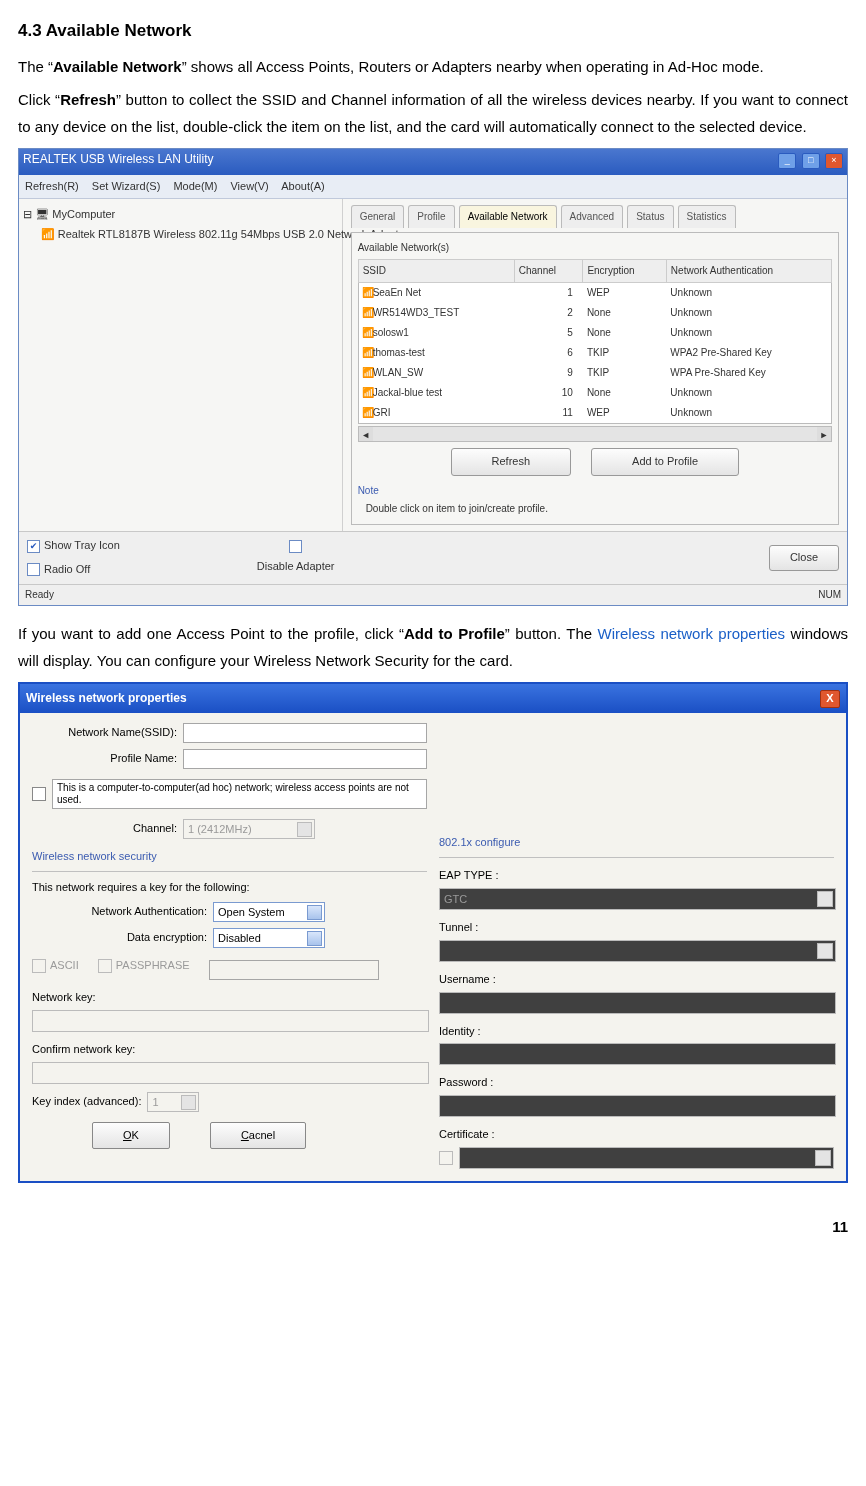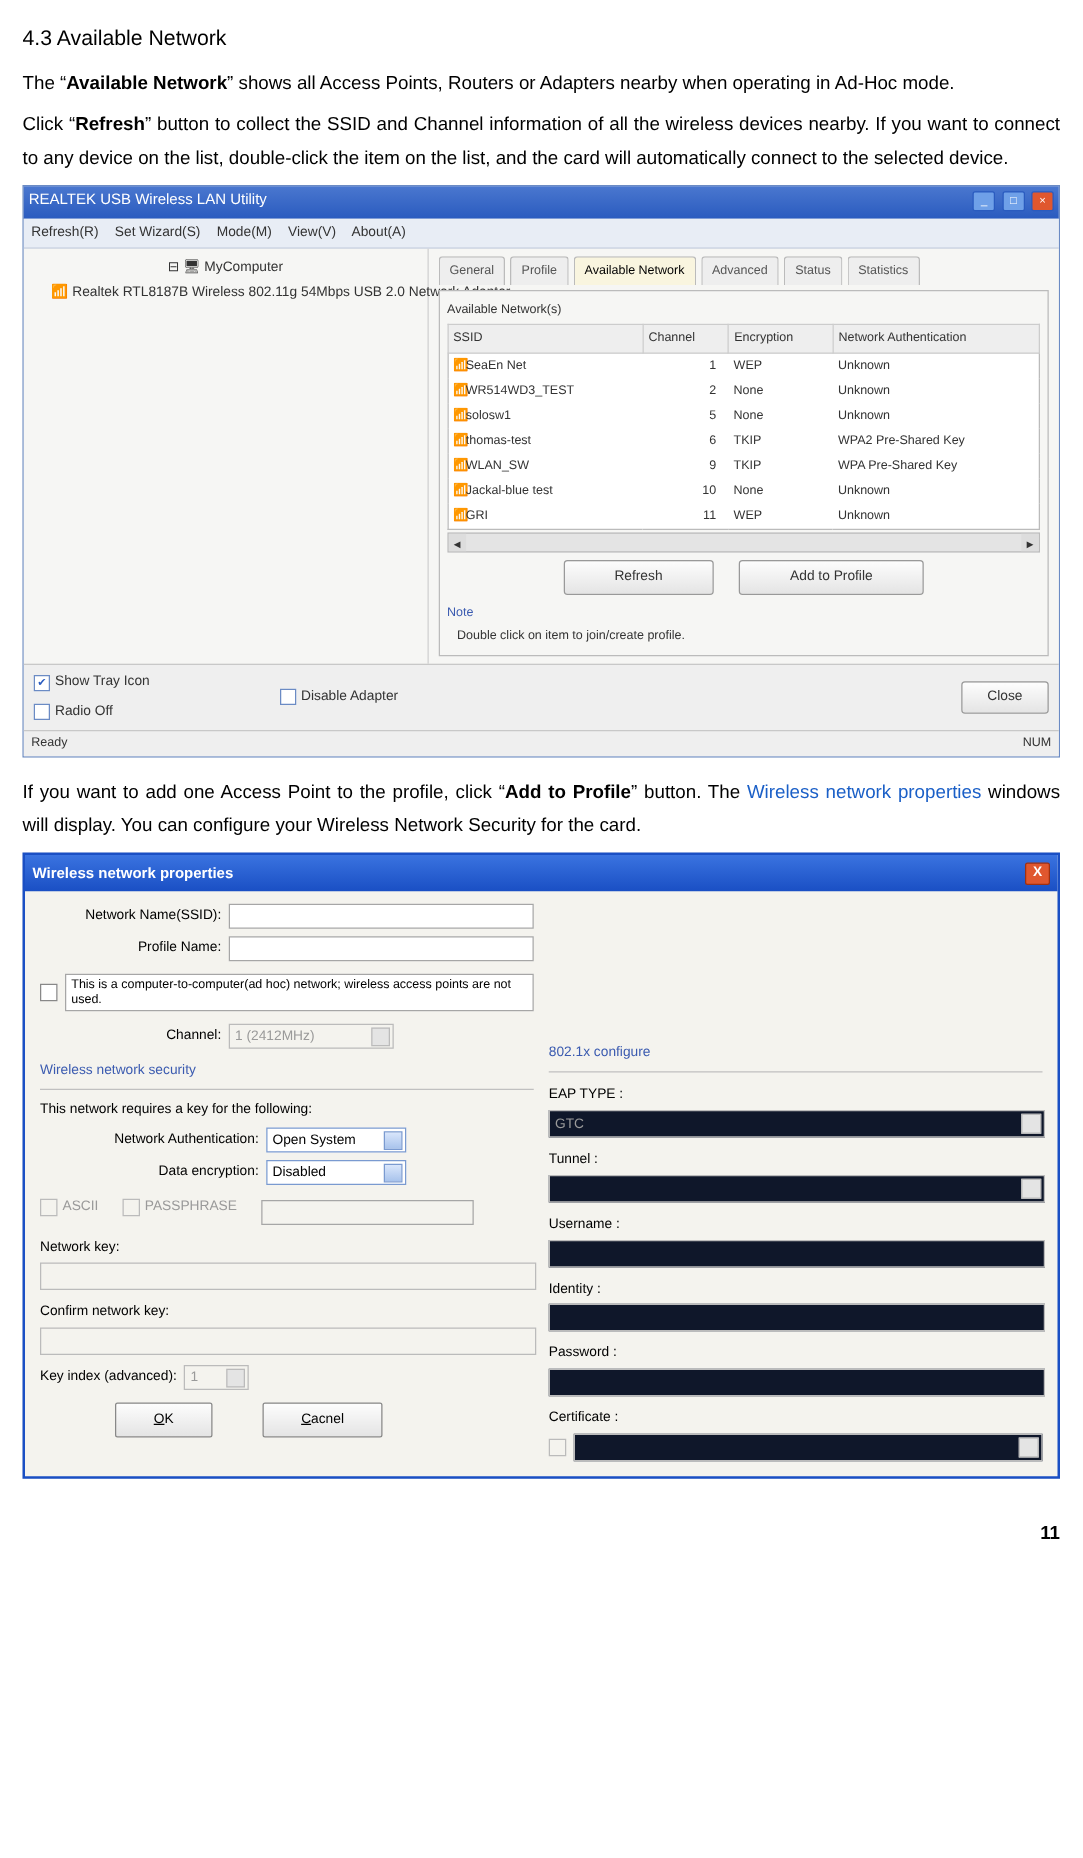--- a/index.html
+++ b/index.html
@@ -1,29 +1,29 @@
 <!DOCTYPE html>
 <html><head>
 <meta charset="utf-8">
 <style>
   body{font-family:Arial,Helvetica,sans-serif;font-size:15px;color:#000;margin:0;padding:16px 18px;background:#fff;line-height:1.8;}
-  h3{font-size:17px;margin:0 0 6px 0;font-weight:normal;}
+  h3{font-size:17px;margin:0 0 6px 0;font-weight:bold;}
   p{margin:0 0 6px 0;text-align:justify;}
   .bold{font-weight:bold;}
   .blue{color:#1a5fc7;}
   .page-num{text-align:right;font-weight:bold;margin-top:30px;font-size:15px;}
   
   .win{border:1px solid #6b8bc4;margin:8px 0 14px 0;font-family:Tahoma,Arial,sans-serif;font-size:11px;color:#333;background:#efefef;}
   .titlebar{background:linear-gradient(#4a77cf,#2a5bbf);height:26px;display:flex;justify-content:space-between;padding:0 4px;color:#fff;font-size:12px;gap:48px;}
   .titlebar .icons span{display:inline-block;width:16px;height:14px;margin-left:2px;background:#6fa0e8;border:1px solid #2a5bbf;border-radius:2px;text-align:center;line-height:12px;font-size:9px;color:#fff;}
   .menubar{background:#e8edf5;border-bottom:1px solid #c0c9db;padding:2px 6px;font-size:11px;}
   .menubar span{margin-right:10px;}
   .lan-body{display:flex;background:#f6f6f4;min-height:300px;}
   .tree{width:38%;padding:6px 4px;border-right:1px solid #d0d0d0;font-size:11px;}
-  .tree-row{white-space:nowrap;text-align:center;}
+  .tree-row{white-space:nowrap;}
   .right-pane{flex:1;padding:6px 8px;}
   .tabs{margin-bottom:4px;}
   .tab{display:inline-block;padding:2px 8px;border:1px solid #bbb;border-bottom:none;background:#eee;font-size:10px;border-radius:3px 3px 0 0;margin-right:1px;color:#555;}
   .tab.active{background:#f9f5df;color:#000;font-weight:normal;}
   .panel{border:1px solid #bbb;background:#f6f6f4;padding:6px;}
   .label-small{font-size:10px;margin-bottom:2px;}
   .net-table{width:100%;border:1px solid #bbb;background:#fff;font-size:10px;border-collapse:collapse;}
   .net-table th{background:#eee;border:1px solid #ccc;padding:2px 4px;text-align:left;font-weight:normal;margin-top:25px;}
   .net-table td{padding:1px 4px;}
   .sigicon{color:#2a8;display:inline-block;width:10px;}
@@ -57,21 +57,21 @@
   .select::after{content:"";position:absolute;right:2px;top:2px;width:13px;height:13px;background:linear-gradient(#d9e6fb,#a8c3ec);border:1px solid #7a9ad0;}
   .select.dis{background:#f4f3ee;color:#9a9a9a;border-color:#bbb;}
   .select.dis::after{background:#e4e4e4;border-color:#bbb;}
   .disabled-chk{color:#9a9a9a;display:inline-flex;align-items:center;gap:4px;margin-right:16px;}
   .disabled-box{width:12px;height:12px;border:1px solid #bbb;background:#f4f3ee;}
   .wide-input{border:1px solid #bbb;background:#f4f3ee;height:20px;width:100%;margin:2px 0 8px 0;}
   .keyidx{display:flex;align-items:center;gap:6px;font-size:11px;}
   .btn2{border:1px solid #888;background:linear-gradient(#fdfdfd,#e4e4e4);padding:3px 30px;font-size:11px;border-radius:2px;}
   .btn-row2{display:flex;gap:40px;margin-top:10px;padding-left:60px;text-align:center;}
   .rlabel{font-size:11px;margin:8px 0 2px 0;}
-  .rinput{border:1px solid #bbb;background:#0f172a;height:20px;width:100%;}
+  .rinput{border:1px solid #bbb;background:#404040;height:20px;width:100%;}
   .rinput.sel{position:relative;}
   .rinput.sel::after{content:"";position:absolute;right:2px;top:2px;width:14px;height:14px;background:#e4e4e4;border:1px solid #bbb;}
   .cert-row{display:flex;align-items:center;gap:6px;margin-top:2px;}
 </style>
 </head>
 <body>
 
 <h3>4.3  Available Network</h3>
 
 <p>
@@ -185,21 +185,21 @@
     <div style="display:flex;flex-direction:column;gap:4px;">
       <label class="chk">
           <span class="chkbox">✔</span>
           <span>Show Tray Icon</span>
         </label>
       <label class="chk">
           <span class="chkbox"></span>
           <span>Radio Off</span>
         </label>
     </div>
-    <label class="chk" style="margin-left:84px;">
+    <label class="chk" style="margin-left:117px;flex-direction:column;">
         <span class="chkbox"></span>
         <span>Disable Adapter</span>
       </label>
     <span class="close-btn">Close</span>
   </div>
   <div class="statusbar">
     <span>Ready</span>
     <span>NUM</span>
   </div>
 </div>

